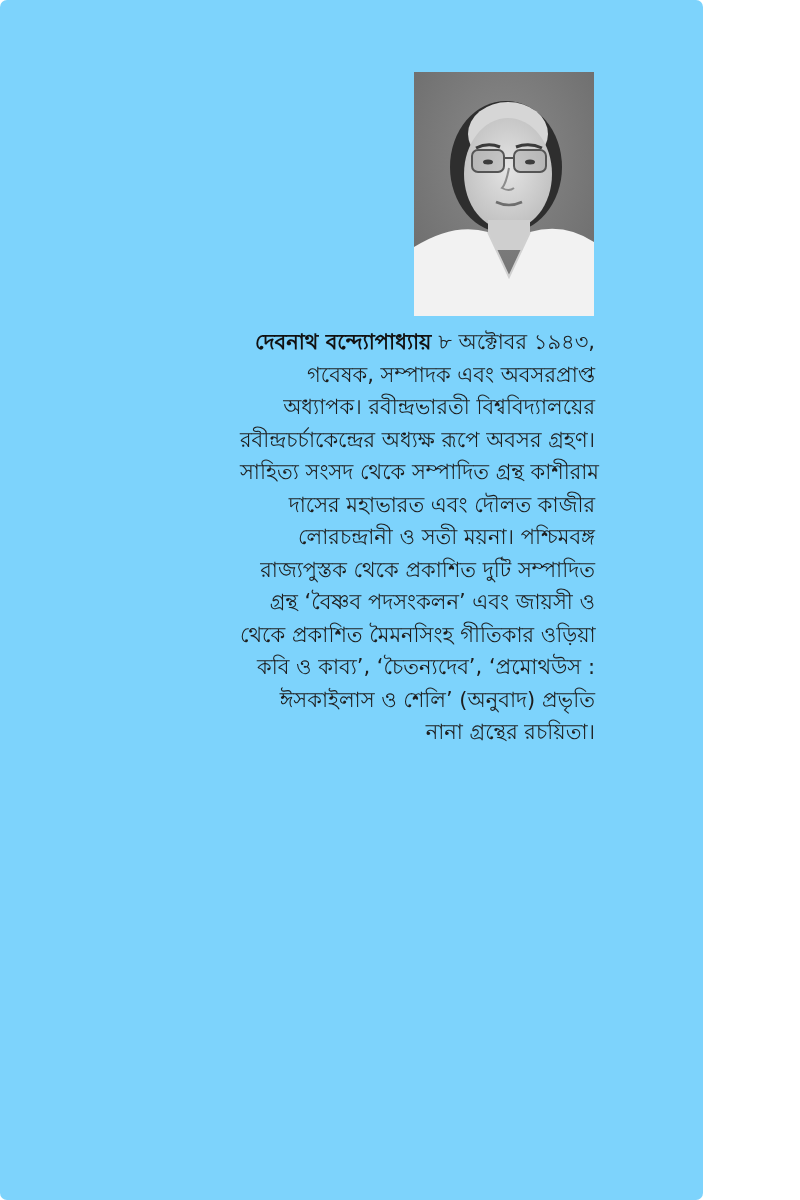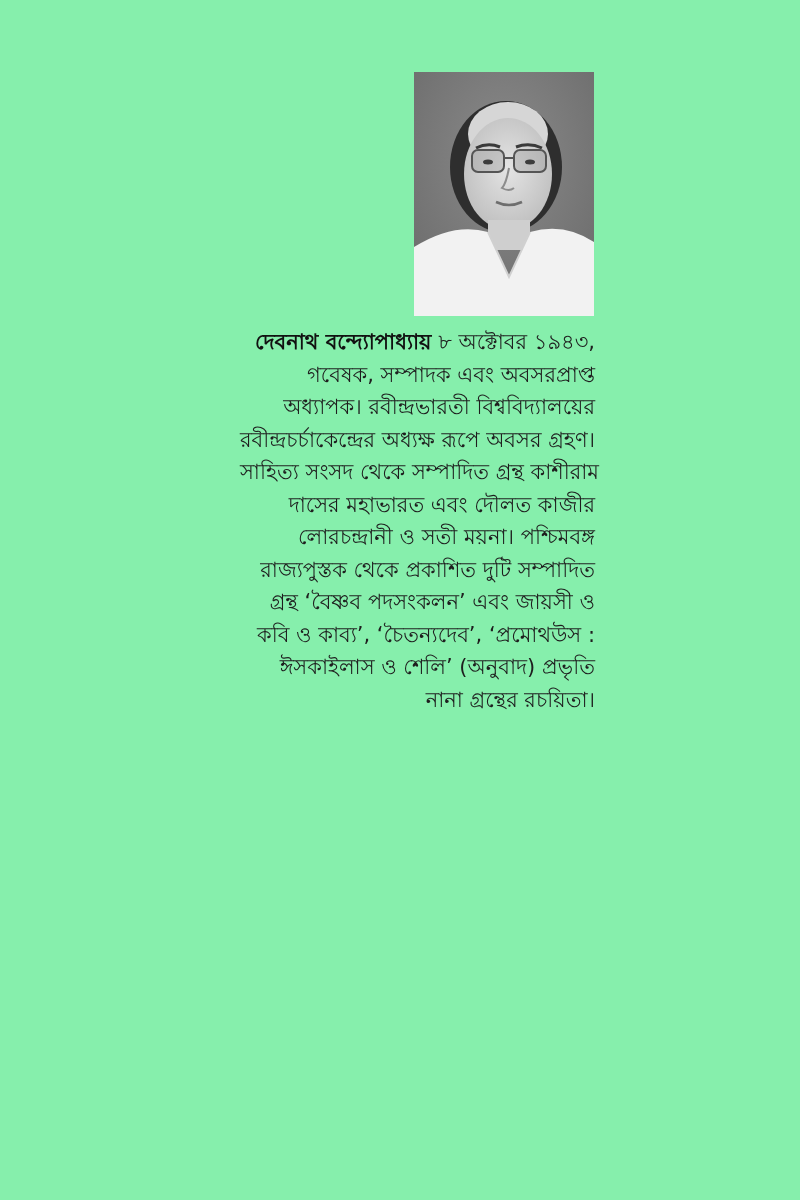--- a/index.html
+++ b/index.html
@@ -11,22 +11,23 @@
     width: 800px;
     height: 1200px;
     position: relative;
     overflow: hidden;
     font-family: "DejaVu Sans", sans-serif;
     color: #1c1c1c;
   }
   .page {
     position: absolute;
     left: 0; top: 0;
-    width: 800px; height: 1200px;
-    background: #86efac;
+    width: 703px; height: 1200px;
+    background: #7dd3fc;
+    border-radius: 7px;
   }
   
   .photo {
     position: absolute;
     left: 414px;
     top: 72px;
     width: 180px;
     height: 244px;
     overflow: hidden;
     background: #7a7a7a;
@@ -104,18 +105,19 @@
   <div class="bio">
     <span class="bio-line"><span class="author-name">দেবনাথ বন্দ্যোপাধ্যায়</span><span> ৮ অক্টোবর ১৯৪৩,</span></span>
     <span class="bio-line">গবেষক, সম্পাদক এবং অবসরপ্রাপ্ত</span>
     <span class="bio-line">অধ্যাপক। রবীন্দ্রভারতী বিশ্ববিদ্যালয়ের</span>
     <span class="bio-line">রবীন্দ্রচর্চাকেন্দ্রের অধ্যক্ষ রূপে অবসর গ্রহণ।</span>
     <span class="bio-line">সাহিত্য সংসদ থেকে সম্পাদিত গ্রন্থ কাশীরাম</span>
     <span class="bio-line">দাসের মহাভারত এবং দৌলত কাজীর</span>
     <span class="bio-line">লোরচন্দ্রানী ও সতী ময়না। পশ্চিমবঙ্গ</span>
     <span class="bio-line">রাজ্যপুস্তক থেকে প্রকাশিত দুটি সম্পাদিত</span>
     <span class="bio-line">গ্রন্থ ‘বৈষ্ণব পদসংকলন’ এবং জায়সী ও</span>
+    <span class="bio-line">থেকে প্রকাশিত মৈমনসিংহ গীতিকার ওড়িয়া</span>
     <span class="bio-line">কবি ও কাব্য’, ‘চৈতন্যদেব’, ‘প্রমোথউস :</span>
     <span class="bio-line">ঈসকাইলাস ও শেলি’ (অনুবাদ) প্রভৃতি</span>
     <span class="bio-line">নানা গ্রন্থের রচয়িতা।</span>
   </div>
 
 </div>
 
 </body></html>

